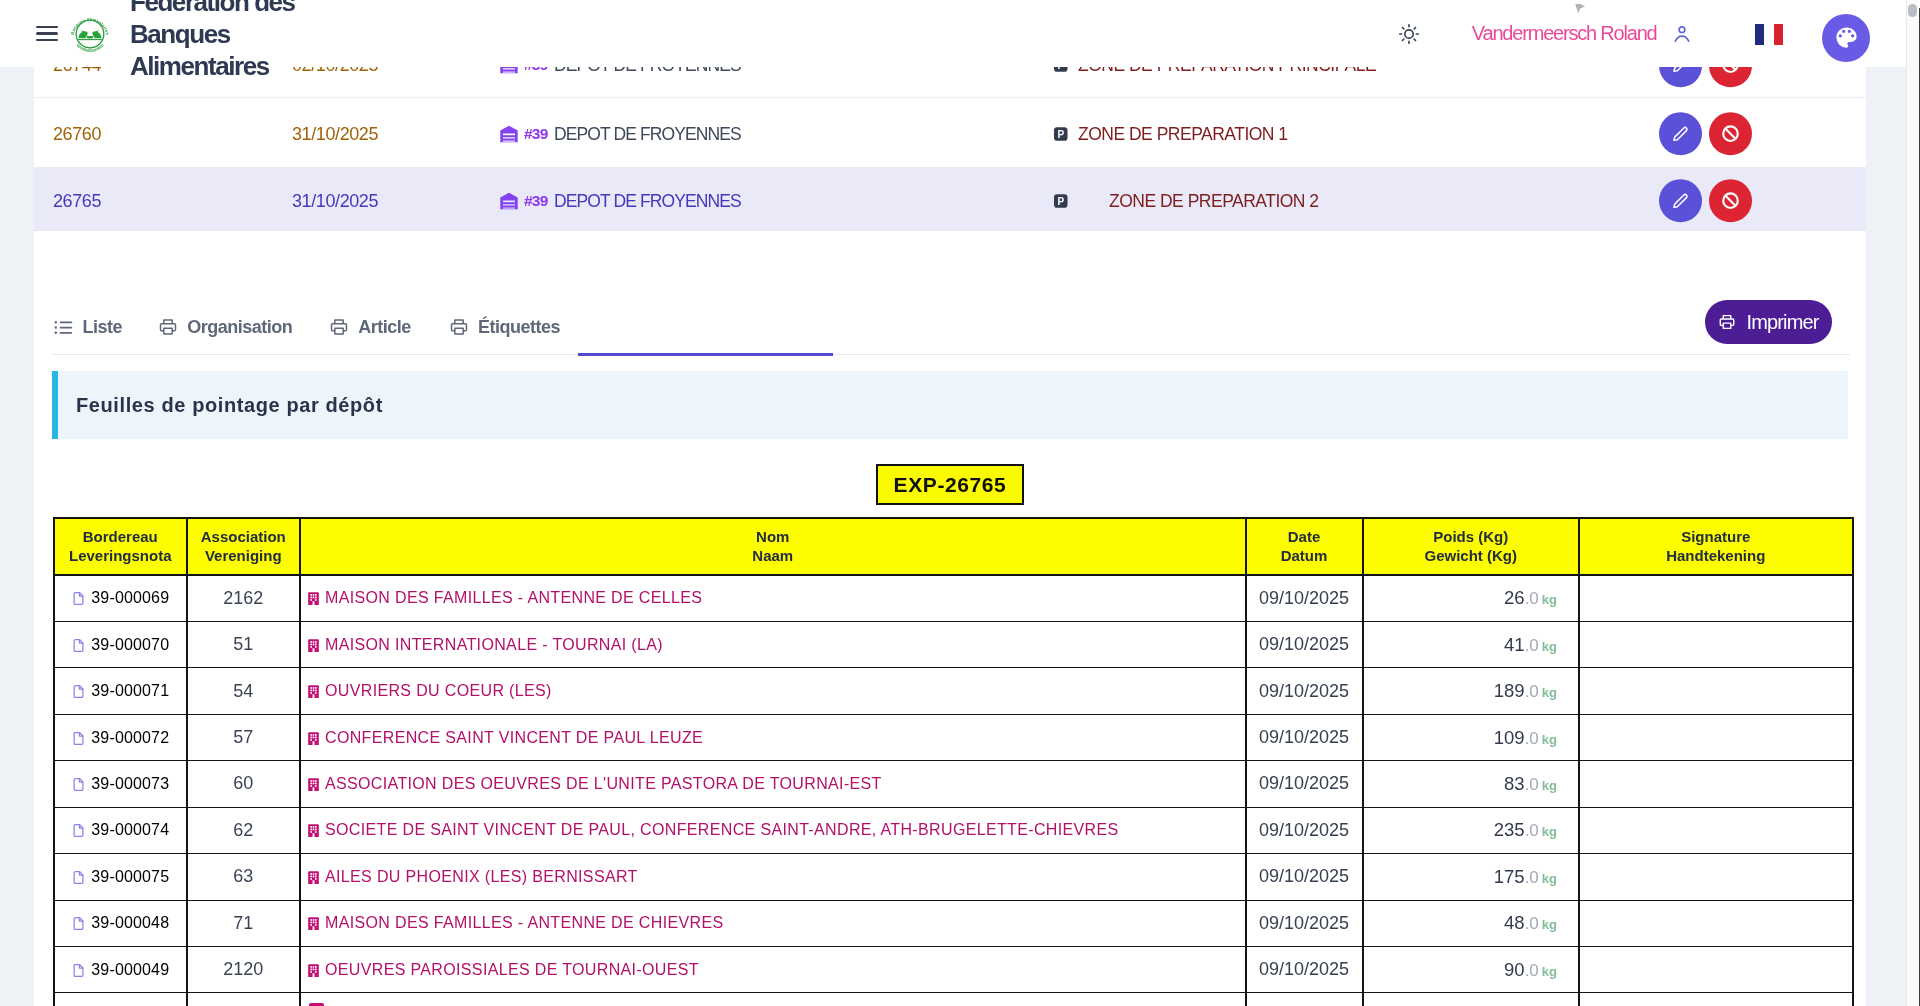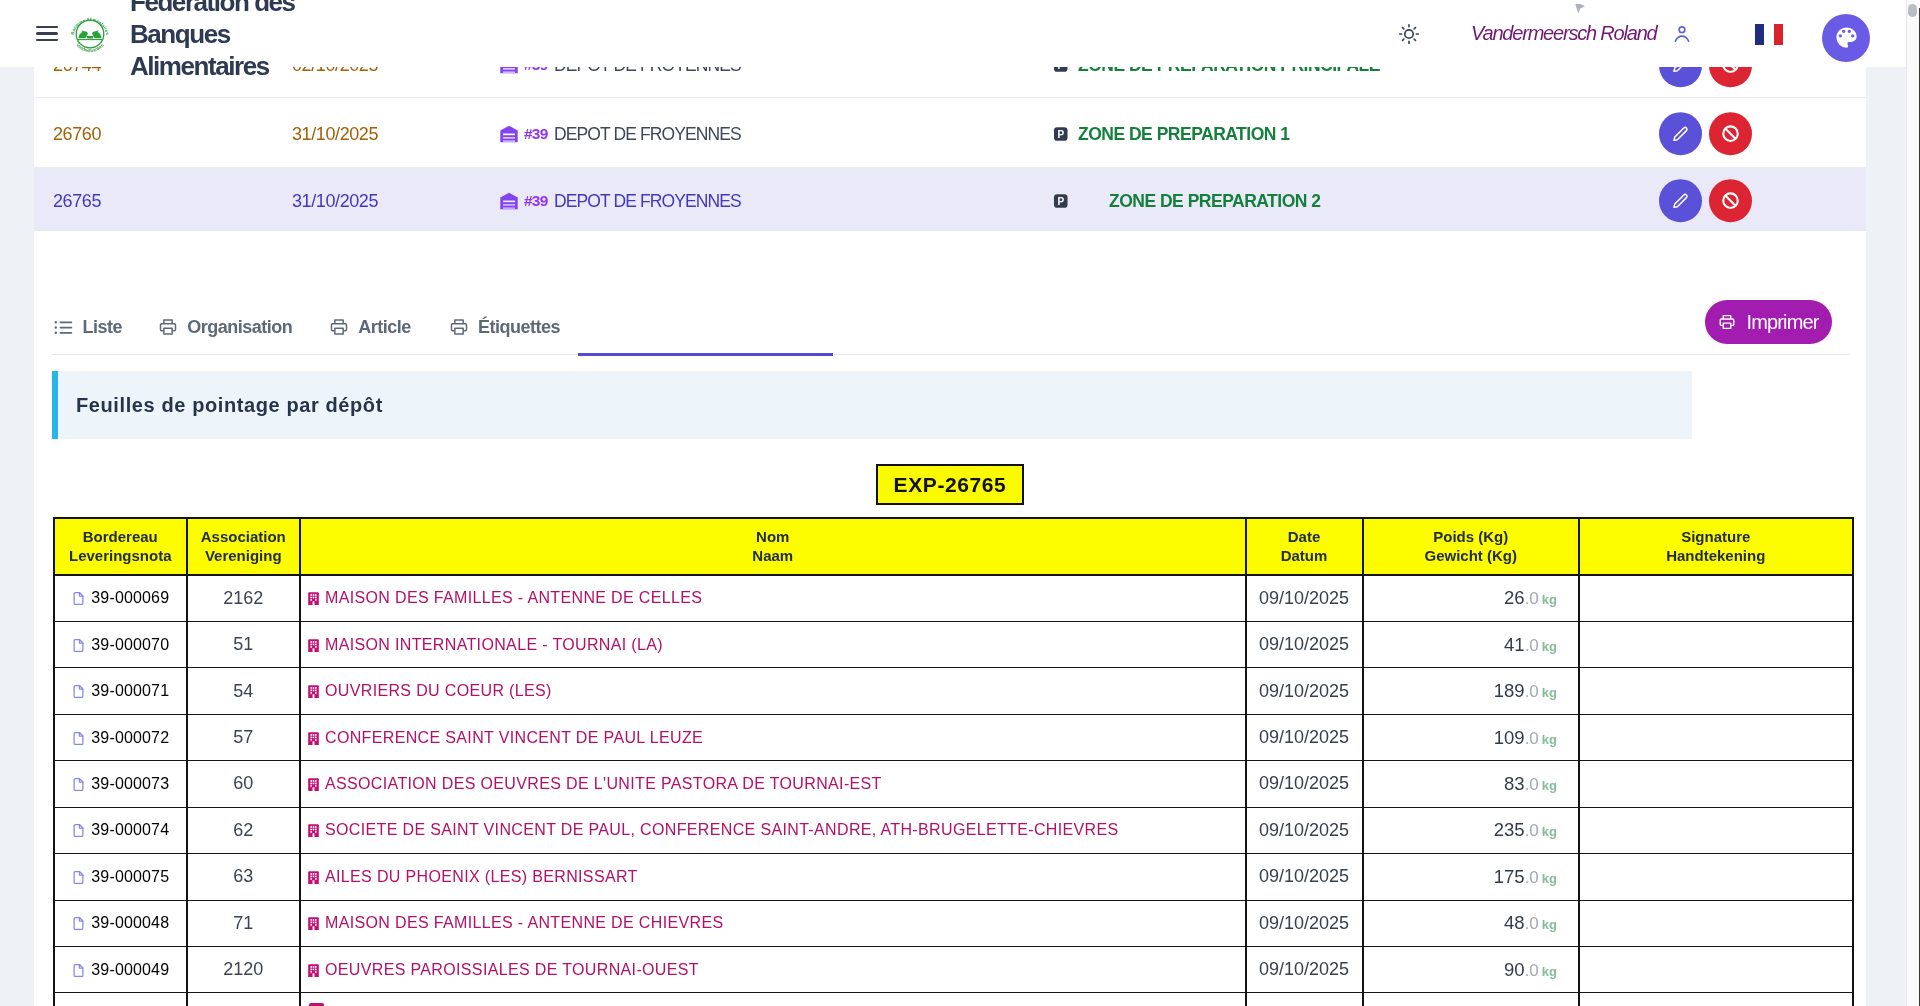--- a/index.html
+++ b/index.html
@@ -9,21 +9,21 @@
 .abs { position:absolute; }
 .card { position:absolute; left:34px; top:0; width:1832px; height:1006px; background:#fff; }
 
 
 .trow { position:absolute; left:34px; width:1832px; }
 .trow > * { position:absolute; top:calc(50% + 1.5px); transform:translateY(-50%); }
 #rA > * { top:50%; }
 .trow .num { font-size:18px; letter-spacing:-0.4px; color:#a16207; }
 .trow .hash { font-size:15.5px; letter-spacing:-0.75px; font-weight:bold; color:#8f37ed; }
 .trow .dep { font-size:17.5px; letter-spacing:-0.9px; color:#3e4859; }
-.trow .zone { font-size:17.5px; letter-spacing:-0.5px; font-weight:bold; color:#15803d; }
+.trow .zone { font-size:17.5px; letter-spacing:-0.5px; font-weight:normal; color:#7f1d1d; }
 .trow.sel { background:#eae9f8; }
 .trow.sel .num, .trow.sel .dep { color:#4239bd; }
 .cbtn { width:43.6px; height:43.6px; border-radius:50%; display:flex; align-items:center; justify-content:center; }
 .cbtn.edit { background:#5b50d8; }
 .cbtn.block { background:#dc2433; }
 #rA { top:33.5px; height:64px; }
 #rB { top:97.5px; height:70.8px; border-bottom:1px solid #ebedf2; }
 #rC { top:168.3px; height:63px; border-bottom:1px solid #e6e6f0; }
 #rA { border-bottom:1px solid #ebedf2; }
 
@@ -35,24 +35,24 @@
 .pgcircle { width:40.6px; height:40.6px; border-radius:50%; background:#e9e7fc; color:#4b41c6; font-size:20px; display:flex; align-items:center; justify-content:center; }
 .pgselect { width:93px; height:38.4px; border:1px solid #d6dae2; border-radius:8px; background:#fff; }
 .pgselect .v { position:absolute; left:13px; top:50%; transform:translateY(-50%); font-size:20px; color:#3d4452; }
 .pgselect svg { position:absolute; right:12px; top:50%; transform:translateY(-50%); }
 
 
 #tabbar { position:absolute; left:52px; top:303px; width:1798px; height:52px; border-bottom:1px solid #e6e8ee; }
 .tab { position:absolute; top:-1.5px; height:100%; display:flex; align-items:center; gap:9px; font-size:18px; letter-spacing:-0.5px; font-weight:bold; color:#5f6878; }
 .tab.active { color:#5549d2; }
 #tabline { position:absolute; left:526px; bottom:-2px; width:255px; height:3px; background:#5549d2; }
-.imprimer { position:absolute; left:1705px; top:300px; width:127px; height:44px; border-radius:22px; background:#a21caf; color:#fff; display:flex; align-items:center; justify-content:center; gap:10px; font-size:20px; letter-spacing:-0.85px; }
-
-
-#banner { position:absolute; left:52px; top:371px; width:1640px; height:68px; background:#edf5fb; border-left:6px solid #29b5e8; }
+.imprimer { position:absolute; left:1705px; top:300px; width:127px; height:44px; border-radius:22px; background:#4c1d95; color:#fff; display:flex; align-items:center; justify-content:center; gap:10px; font-size:20px; letter-spacing:-0.85px; }
+
+
+#banner { position:absolute; left:52px; top:371px; width:1796px; height:68px; background:#edf5fb; border-left:6px solid #29b5e8; }
 #banner span { position:absolute; left:18px; top:50%; transform:translateY(-50%); font-size:20px; letter-spacing:0.6px; font-weight:bold; color:#28344a; }
 #badge { position:absolute; left:876px; top:464px; width:148px; height:41px; background:#fafa00; border:2px solid #111; display:flex; align-items:center; justify-content:center; font-size:21px; letter-spacing:0.6px; font-weight:bold; color:#111; }
 
 
 #mt { position:absolute; left:53px; top:517px; border-collapse:collapse; table-layout:fixed; background:#fff; }
 #mt th, #mt td { border:2.5px solid #141414; overflow:hidden; white-space:nowrap; }
 #mt th { background:#fdfd00; color:#232d3f; font-size:15px; font-weight:bold; line-height:18.5px; height:57px; text-align:center; }
 #mt td { height:46.45px; border-top-width:1.4px; border-bottom-width:1.4px; }
 #mt td.c1 { text-align:center; }
 #mt td.c1 a { color:#000000; text-decoration:none; font-size:16px; letter-spacing:0.15px; }
@@ -65,21 +65,21 @@
 #mt td.c5 .pt { color:#a3a9b3; font-size:17px; }
 #mt td.c5 .kg { color:#85bc99; font-size:13px; font-weight:bold; margin-left:3px; }
 
 
 #hdr { position:absolute; left:0; top:0; width:1920px; height:67px; background:#fff; z-index:5; }
 #burger { position:absolute; left:36px; top:26px; width:22px; }
 #burger div { height:2.4px; background:#37404f; border-radius:2px; margin-bottom:3.9px; }
 #logo { position:absolute; left:66px; top:10px; }
 #brand { position:absolute; left:130px; top:-14px; width:200px; font-size:26px; letter-spacing:-1.45px; line-height:32px; font-weight:bold; color:#2e3a52; }
 #sun { position:absolute; left:1397px; top:22px; }
-#uname { position:absolute; right:263.5px; top:0; height:67px; display:flex; align-items:center; font-size:20px; letter-spacing:-1.2px; color:#701a75;font-style:italic; }
+#uname { position:absolute; right:263.5px; top:0; height:67px; display:flex; align-items:center; font-size:20px; letter-spacing:-1.2px; color:#ec4899; }
 #person { position:absolute; left:1671px; top:23px; }
 #flag { position:absolute; left:1755px; top:24px; width:28.3px; height:21.4px; display:flex; }
 #flag i { flex:1; }
 #palette { position:absolute; left:1822px; top:13.5px; width:48px; height:48px; border-radius:50%; background:#695be5; display:flex; align-items:center; justify-content:center; }
 #cursor { position:absolute; left:1573px; top:0; z-index:9; }
 
 
 #sbtrack { position:absolute; left:1906px; top:0; width:12.5px; height:1006px; background:#fafafa; border-left:1px solid #e8e8e8; z-index:8; }
 #sbthumb { position:absolute; left:1907.5px; top:3.5px; width:9px; height:13px; border-radius:4.5px; background:#b9bdc4; z-index:9; }
 #edge { position:absolute; left:1918.5px; top:8px; width:1.5px; height:998px; background:#3a3a3a; z-index:9; }

